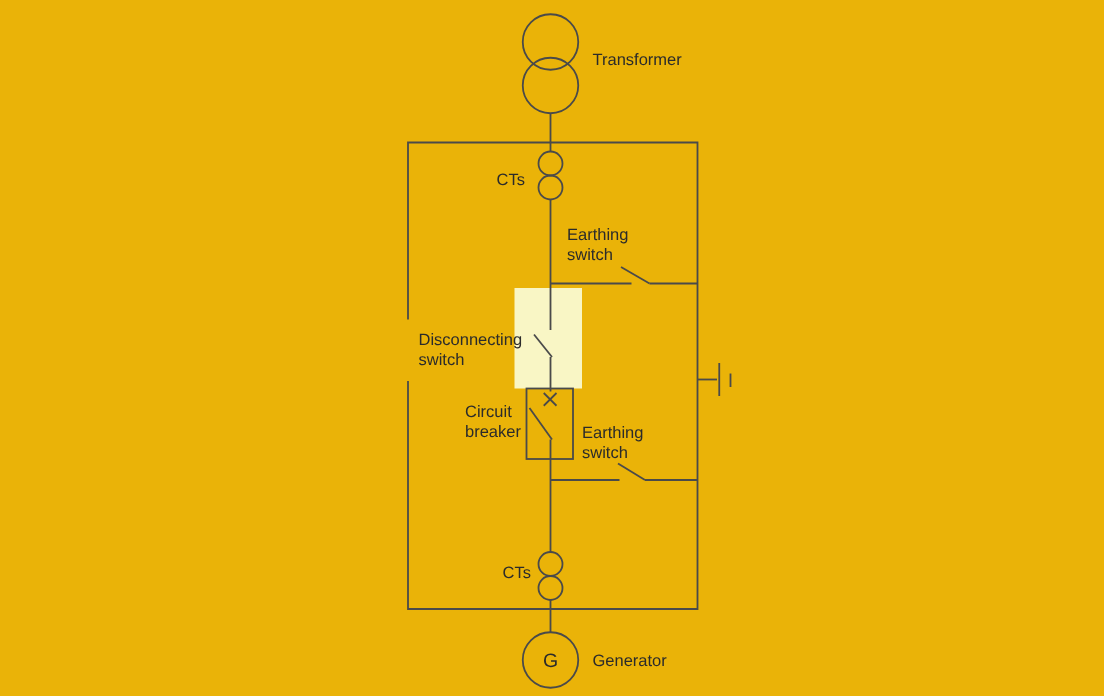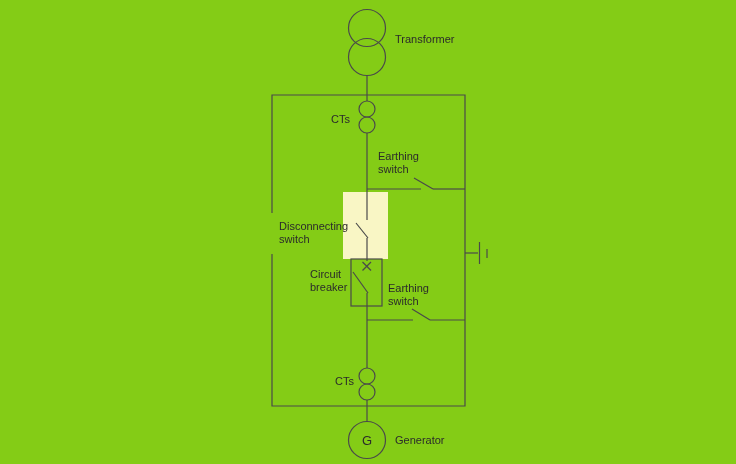--- a/index.html
+++ b/index.html
@@ -4,21 +4,21 @@
 <style>
   html, body {
     margin: 0;
     padding: 0;
     background: #ffffff;
   }
   .canvas {
     position: relative;
     width: 736px;
     height: 464px;
-    background: #84cc16;
+    background: #eab308;
     overflow: hidden;
     font-family: "Liberation Sans", sans-serif;
   }
   svg { display: block; }
   .wire {
     stroke: #4a4a4a;
     stroke-width: 1.2;
     fill: none;
     stroke-linecap: butt;
   }

